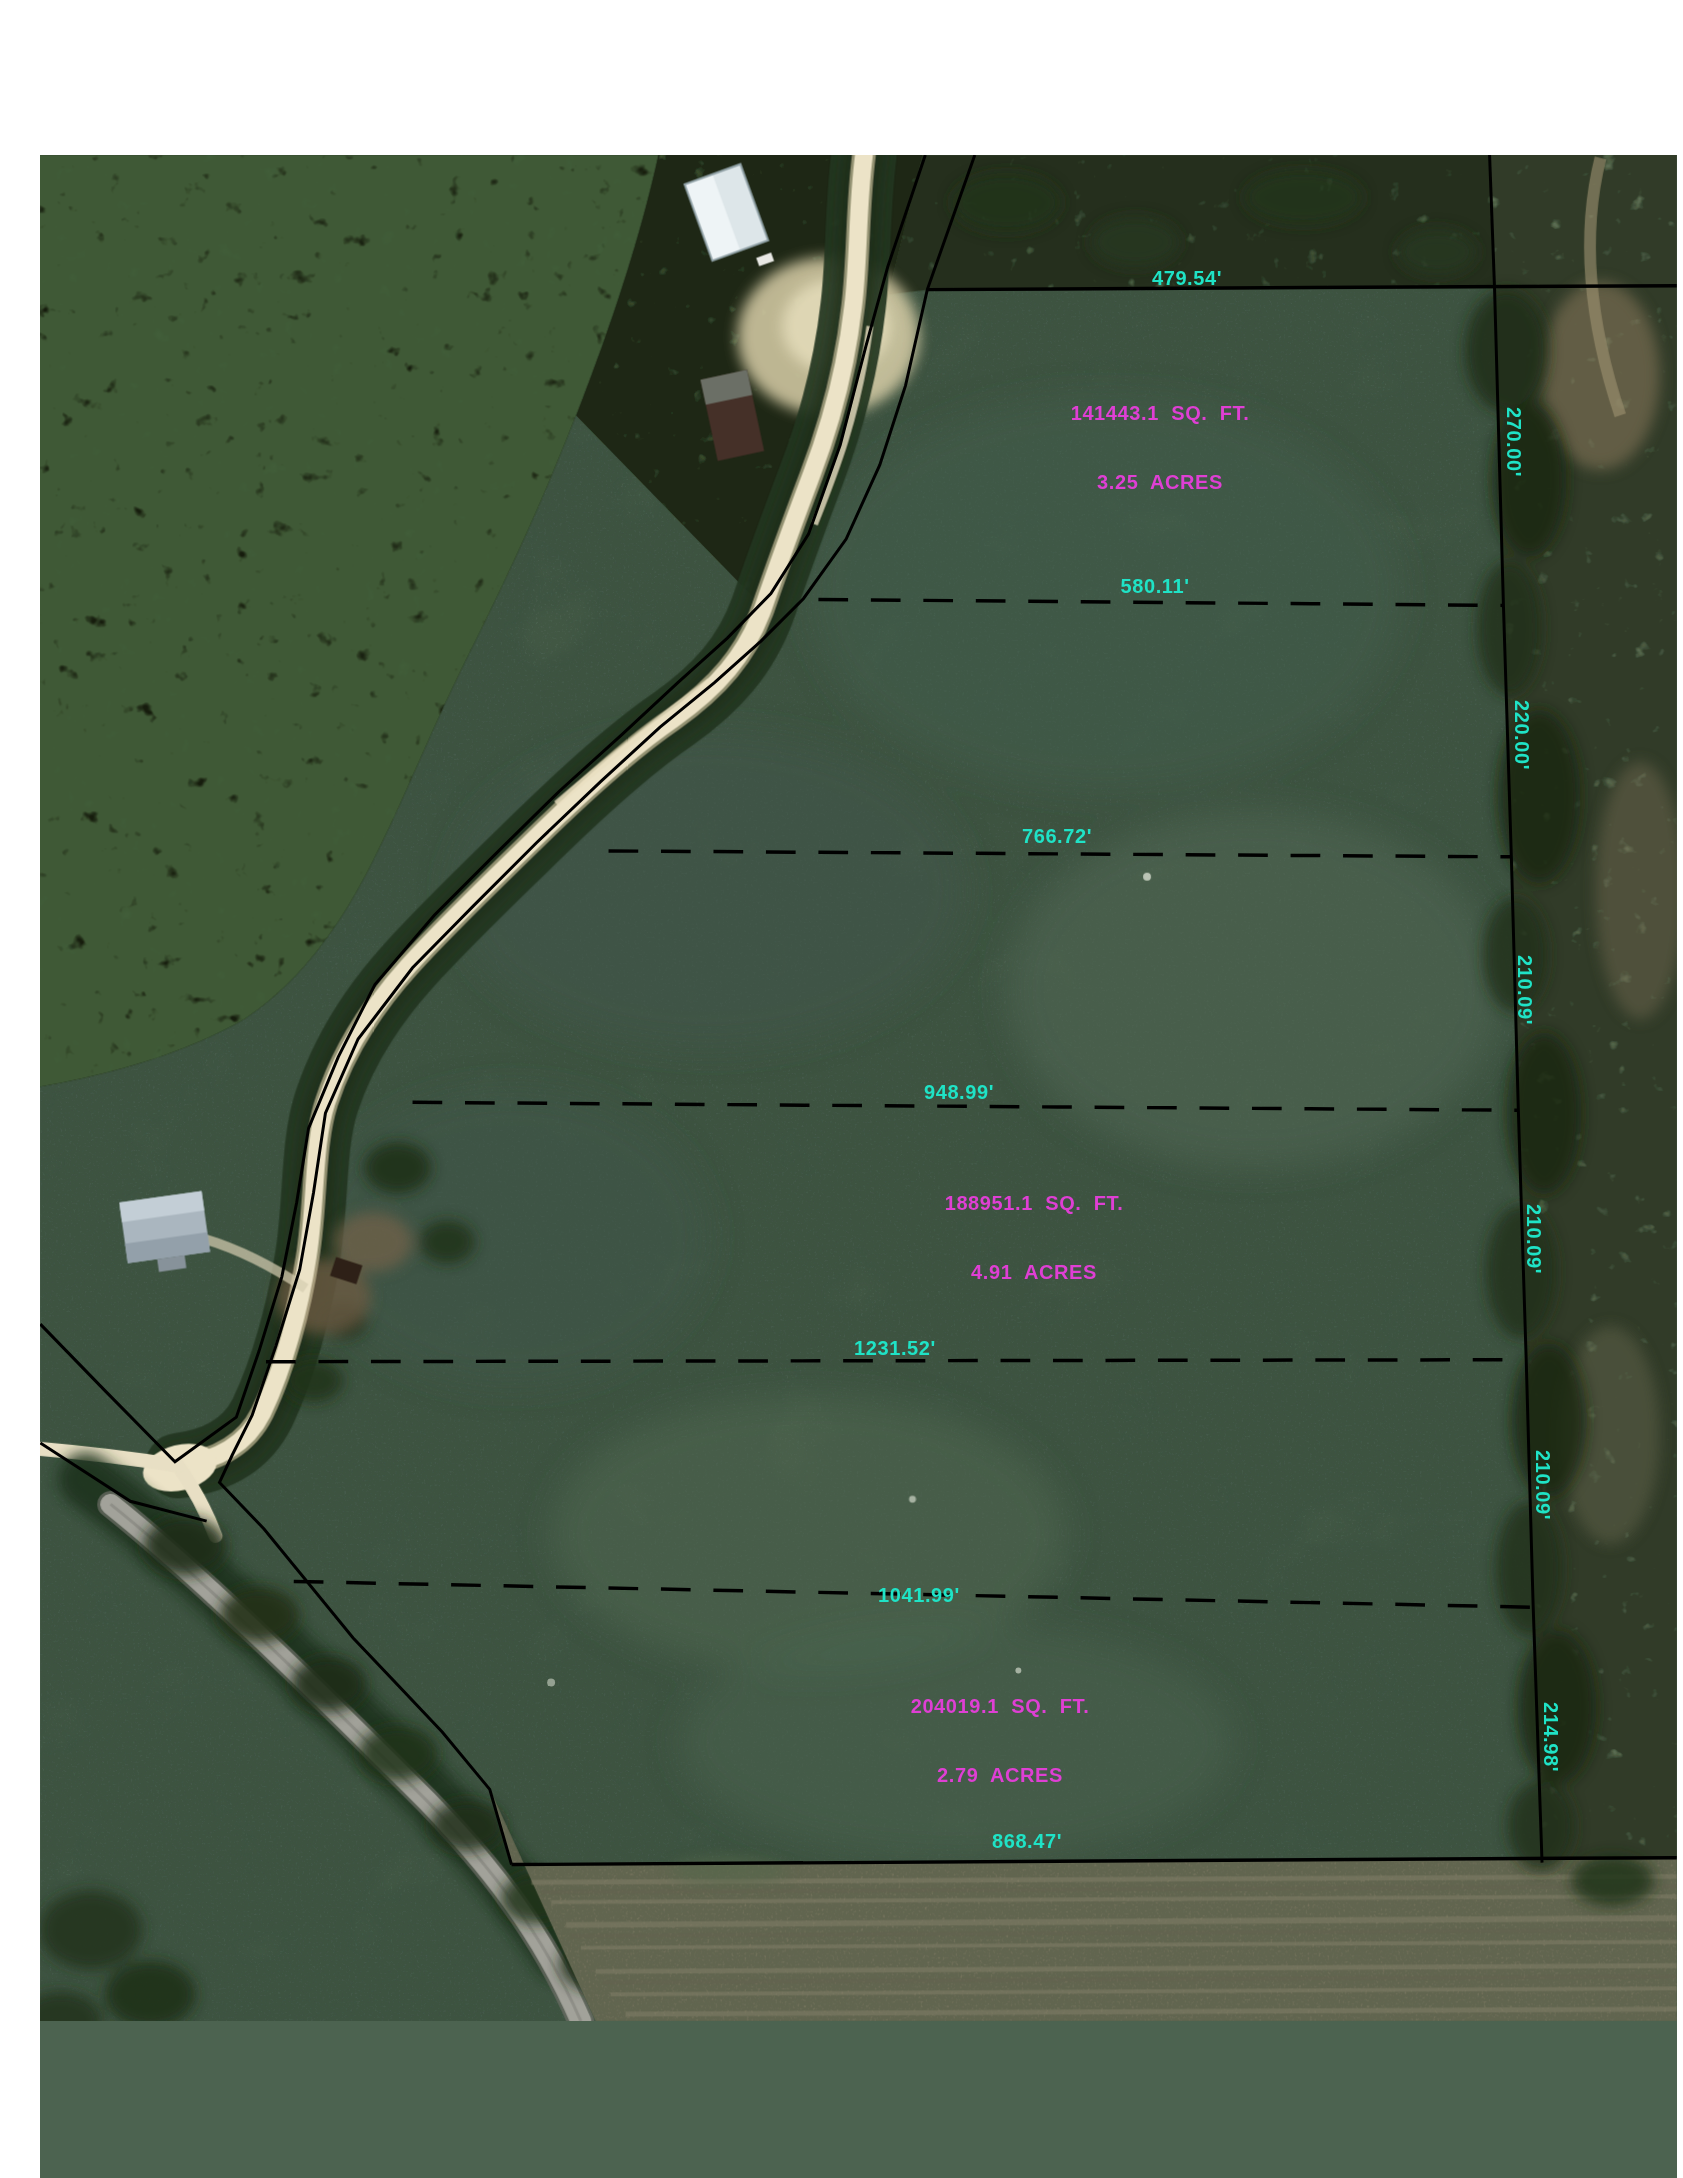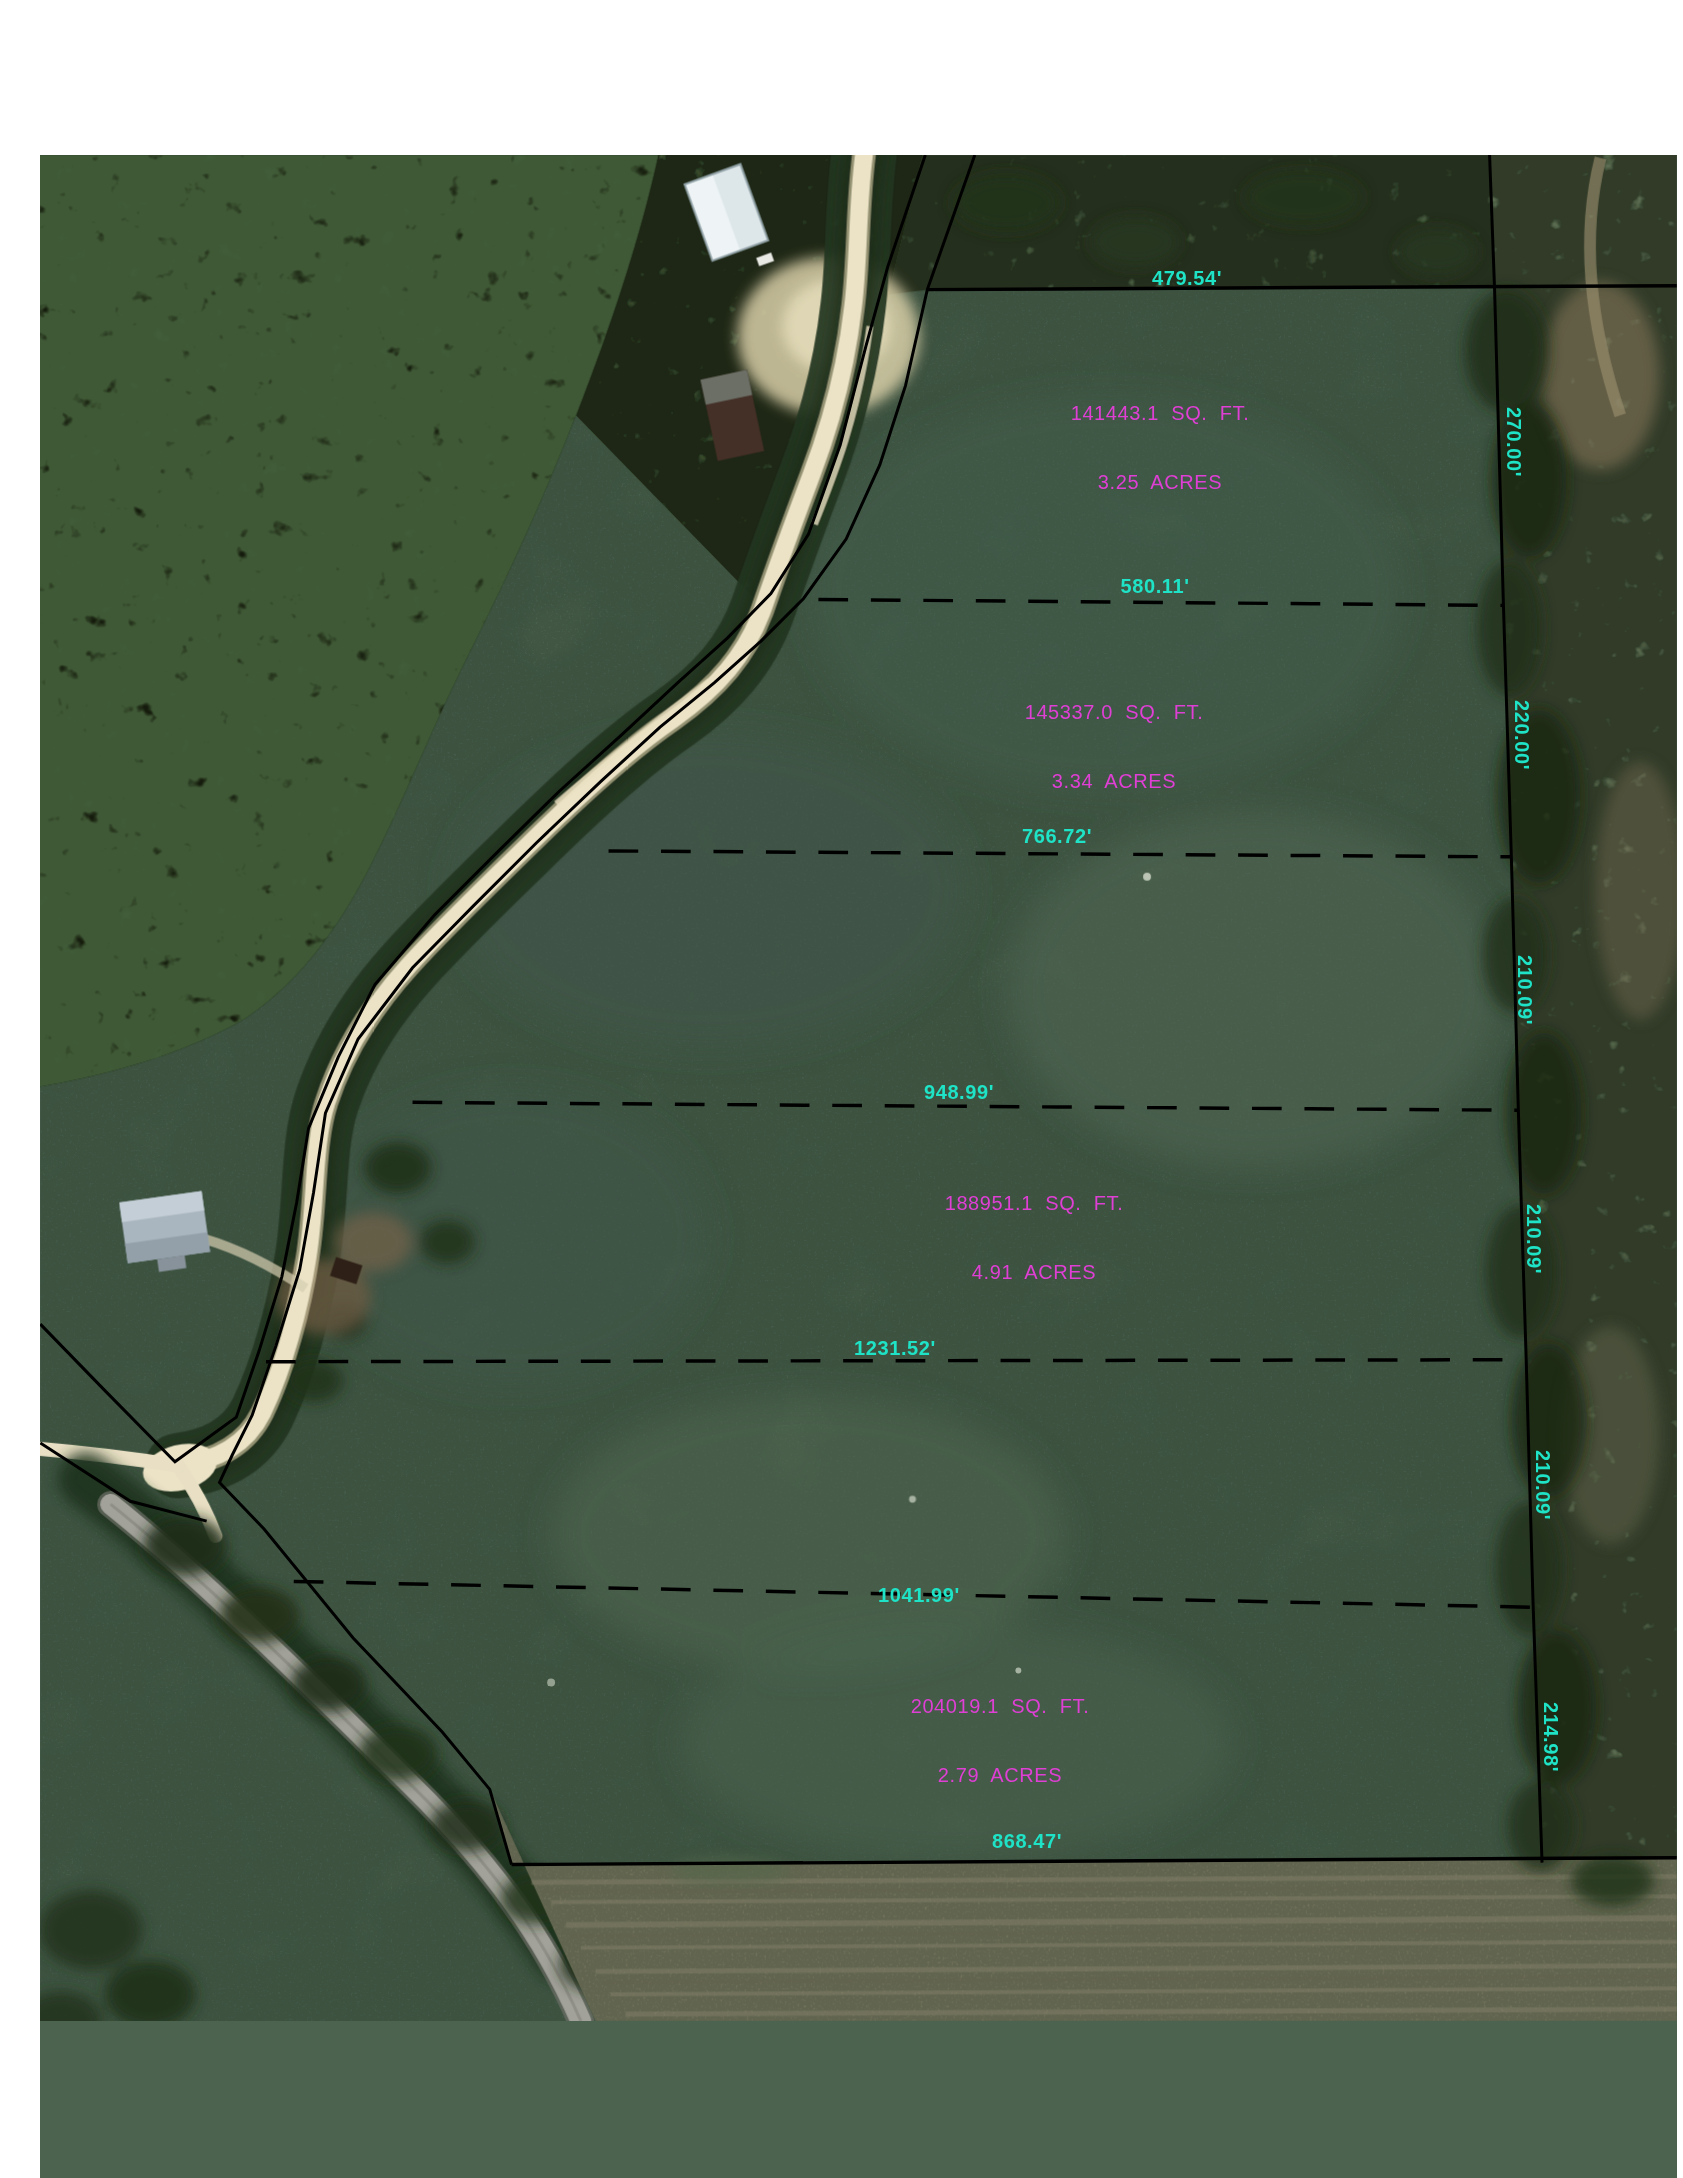--- a/index.html
+++ b/index.html
@@ -5,21 +5,21 @@
   html,body{margin:0;padding:0;background:#ffffff;}
   .page{position:relative;width:1683px;height:2178px;background:#ffffff;overflow:hidden;
         font-family:"Liberation Sans",sans-serif;}
   .photo{position:absolute;left:40px;top:155px;width:1637px;height:2138px;overflow:hidden;background:#4c6350;}
   .photo svg{position:absolute;left:0;top:0;}
   .lbl{position:absolute;transform:translate(-50%,-50%);font-size:20px;white-space:pre;
        letter-spacing:0.6px;font-weight:bold;}
   .dim{color:var(--dim-color,#1fe3c6);}
   .rot{transform:translate(-50%,-50%) rotate(90deg);}
   .area{position:absolute;transform:translate(-50%,-50%);color:var(--area-color,#df3fd4);
-        font-size:20px;font-weight:normal;text-align:center;line-height:23px;white-space:pre;letter-spacing:0.6px;}
+        font-size:20px;font-weight:bold;text-align:center;line-height:23px;white-space:pre;letter-spacing:0.6px;}
 </style>
 </head>
 <body style="background: rgb(255, 255, 255);">
 
 <div class="page">
   <div class="photo">
 
     <svg width="1637" height="1866" viewBox="24 157 1653 1885">
       <defs>
         <filter id="soft" x="-40%" y="-40%" width="180%" height="180%">
@@ -244,24 +244,20 @@
     <div class="lbl dim rot" style="left:1481px;top:580px">220.00'</div>
     <div class="lbl dim rot" style="left:1484px;top:835px">210.09'</div>
     <div class="lbl dim rot" style="left:1493px;top:1084px">210.09'</div>
     <div class="lbl dim rot" style="left:1502px;top:1330px">210.09'</div>
     <div class="lbl dim rot" style="left:1510px;top:1582px">214.98'</div>
 
     <div class="area" style="left:1120px;top:293px">
       <div>141443.1  SQ.  FT.</div>
       <div>3.25  ACRES</div>
     </div>
-    <div class="area" style="left:1074px;top:592px">
-      <div>145337.0  SQ.  FT.</div>
-      <div>3.34  ACRES</div>
-    </div>
     <div class="area" style="left:994px;top:1083px">
       <div>188951.1  SQ.  FT.</div>
       <div>4.91  ACRES</div>
     </div>
     <div class="area" style="left:960px;top:1586px">
       <div>204019.1  SQ.  FT.</div>
       <div>2.79  ACRES</div>
     </div>
 
   </div>

